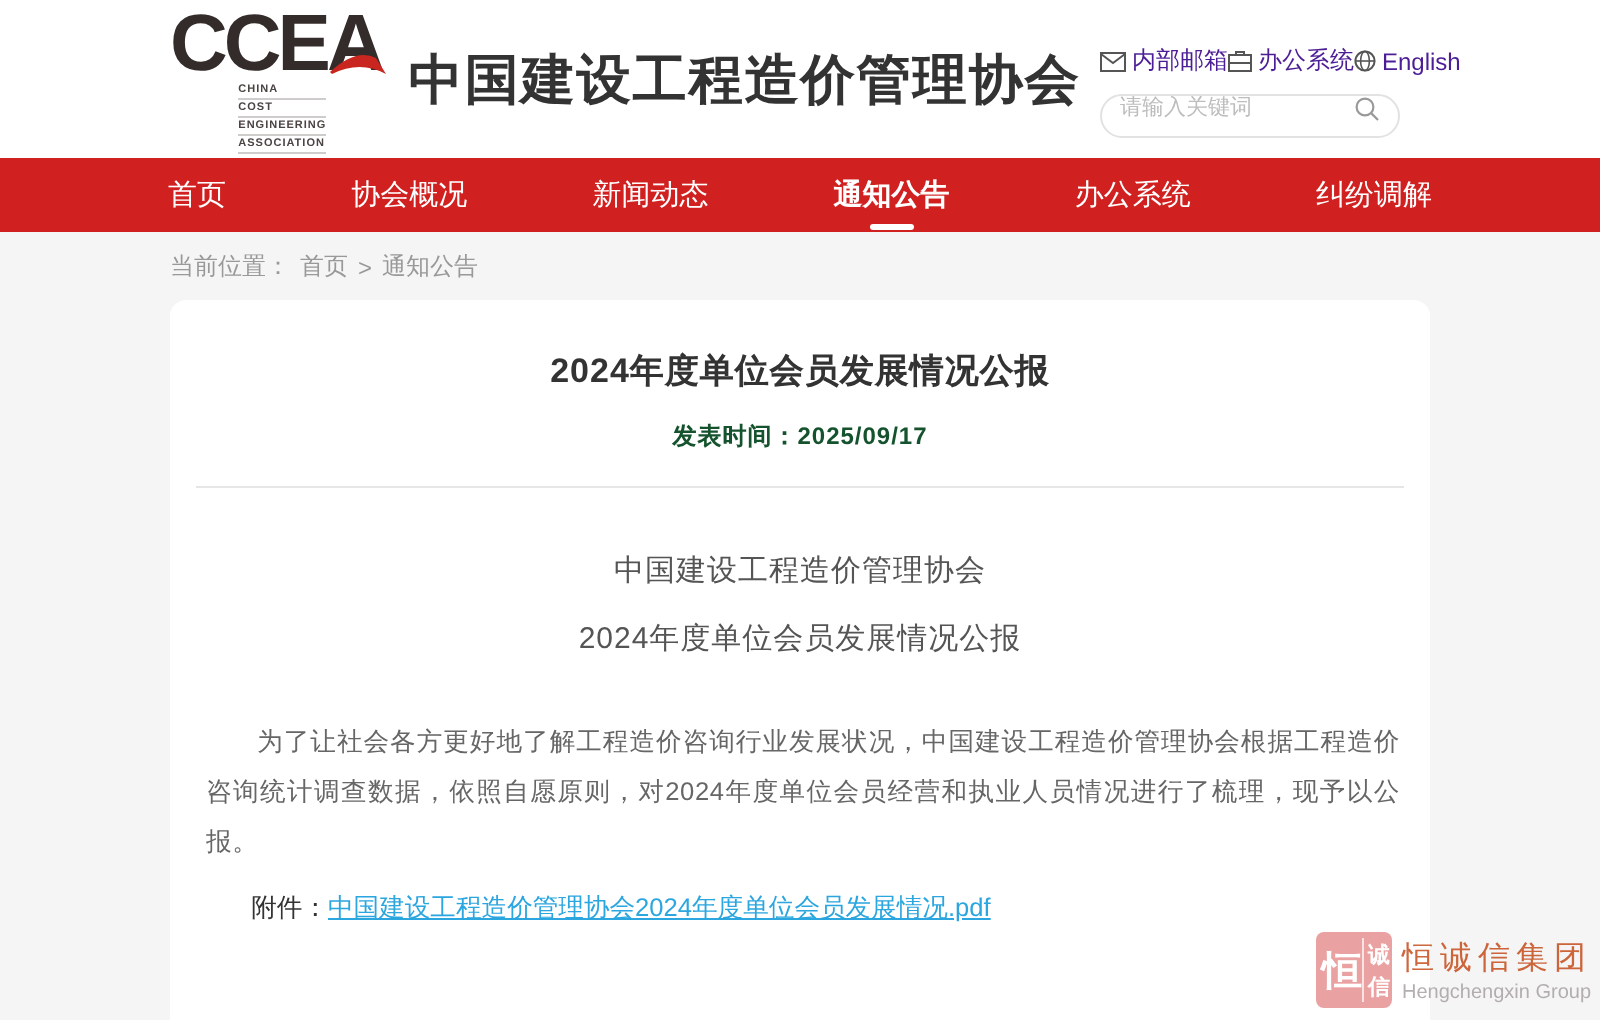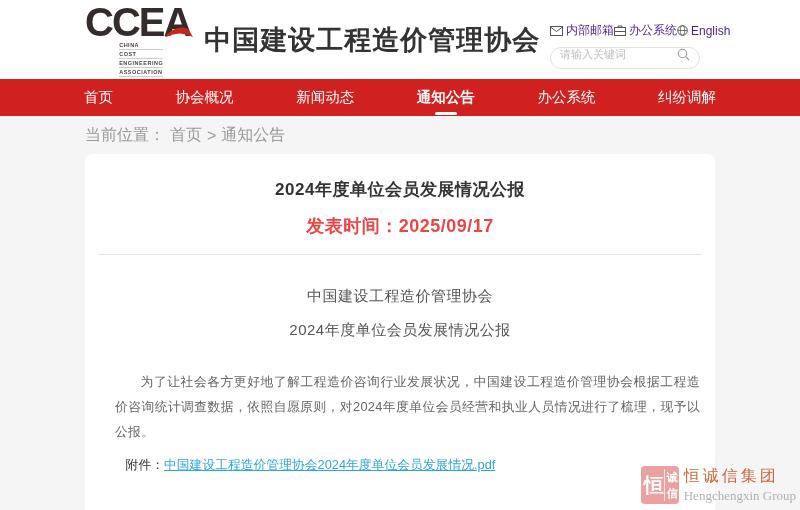--- a/index.html
+++ b/index.html
@@ -63,48 +63,48 @@
     color: #ffffff; font-size: 14.5px; cursor: pointer;
     position: relative; padding: 4px 6px; text-align: center;
   }
   .nav-item.active { font-weight: 700; }
   .nav-item.active::after {
     content: ""; position: absolute; left: 50%; transform: translateX(-50%);
     bottom: -4px; width: 22px; height: 3px; background: #ffffff; border-radius: 2px;
   }
   
   .breadcrumb {
-    margin: 9px 0 8px 85px; font-size: 16px; color: #999;
+    margin: 9px 0 8px 85px; font-size: 12px; color: #999;
     display: flex; gap: 5px; align-items: center;
   }
   .breadcrumb .crumb-link { cursor: pointer; }
   
   .card {
     width: 630px; margin-left: 85px; background: #ffffff;
     border-radius: 8px 8px 0 0; height: 360px; position: relative;
     padding-top: 24px;
   }
   .article-title {
     text-align: center; font-size: 17px; font-weight: 700; color: #333;
     letter-spacing: .5px;
   }
   .article-meta {
-    text-align: center; font-size: 18px; font-weight: 700; color: #ef4444;
+    text-align: center; font-size: 12px; font-weight: 700; color: #14532d;
     margin-top: 13px; letter-spacing: .5px;
   }
   .card hr {
     border: none; border-top: 1px solid #e6e6e6; margin: 16px 13px 0 13px;
   }
   .doc-heading {
     text-align: center; font-size: 15px; color: #555; letter-spacing: .5px;
   }
   .doc-heading.line1 { margin-top: 32px; }
   .doc-heading.line2 { margin-top: 15px; }
   .doc-paragraph {
-    margin: 29px 15px 0 30px; font-size: 12.8px; color: #666;
+    margin: 29px 15px 0 18px; font-size: 12.8px; color: #666;
     line-height: 25px; text-indent: 2em; text-align: justify; letter-spacing: .3px;
   }
   .attachment-row {
     margin: 13px 15px 0 15px; font-size: 12.8px; text-indent: 2em;
   }
   .attachment-label { color: #333; }
   .attachment-link { color: #2ba6df; text-decoration: underline; cursor: pointer; }
   
   .watermark {
     position: fixed; right: 4px; bottom: 6px;
@@ -122,22 +122,22 @@
   .seal-right { flex: 1; display: flex; flex-direction: column; }
   .seal-right span {
     flex: 1; color: #fff; font-size: 11px; font-weight: 700;
     display: flex; align-items: center; justify-content: center;
   }
   .wm-text .wm-name {
     font-size: 16px; color: #c2410c; letter-spacing: 3px;
     font-family: "Liberation Serif", "DejaVu Serif", serif;
   }
   .wm-text .wm-name-en {
-    font-size: 13px; color: #a39c9c; margin-top: 1px;
-    font-family: Liberation Serif, serif;
+    font-size: 10px; color: #a39c9c; margin-top: 1px;
+    font-family: Liberation Sans, sans-serif;
   }
 </style>
 </head>
 <body>
 
 <div class="header">
   <div class="logo-wrap">
     <div class="logo-acronym">
       <span>CCEA</span>
       <svg class="a-accent" viewBox="0 0 30 12">

